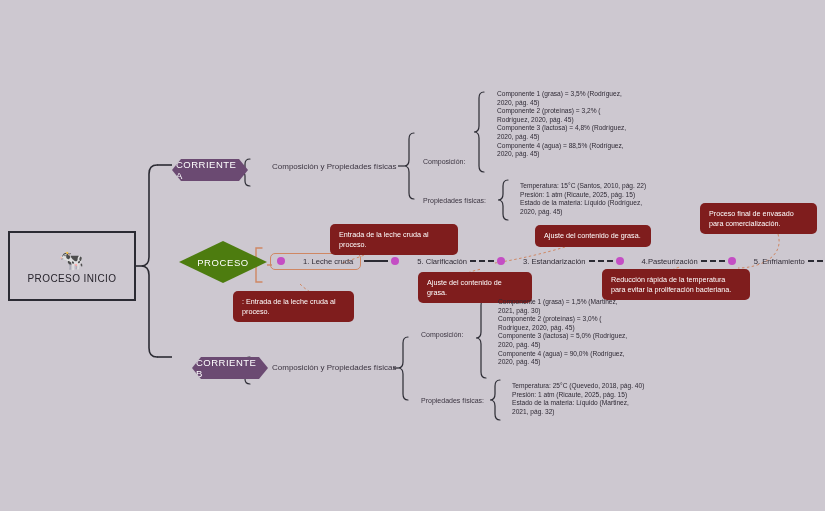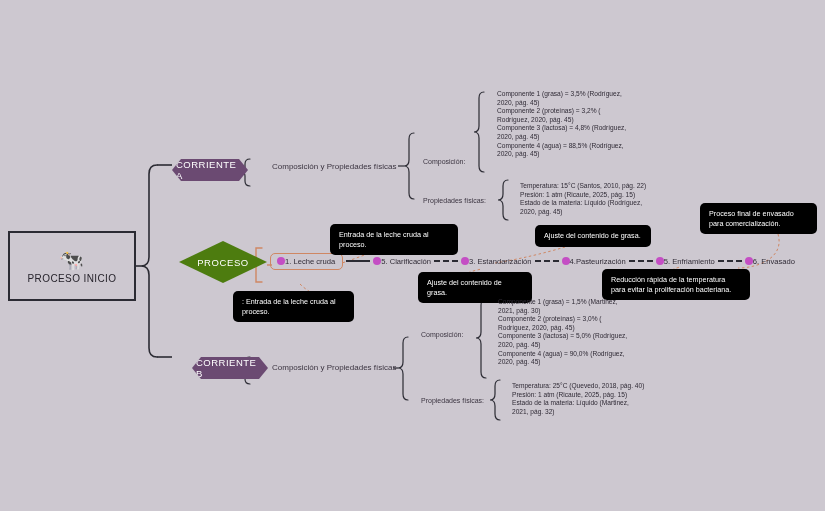--- a/index.html
+++ b/index.html
@@ -92,40 +92,40 @@
     color: #2f2a35;
   }
   .sub-label {
     font-size: 7px;
     color: #3b3440;
     white-space: nowrap;
   }
 
   
   .note {
-    background: #000000;
+    background: #7f1d1d;
     color: #ffffff;
     border-radius: 5px;
     font-size: 7.2px;
     line-height: 9.5px;
     padding: 6px 9px;
     box-sizing: border-box;
   }
 
   
   #chain {
     left: 270px; top: 250px;
     height: 22px;
     display: flex;
     align-items: center;
   }
   .chain-item {
     display: flex;
     align-items: center;
-    gap: 0;
+    gap: 18px;
     white-space: nowrap;
   }
   .chain-item .dot {
     width: 8px; height: 8px; border-radius: 50%;
     background: #c44ec4;
     display: inline-block;
     flex: 0 0 auto;
   }
   .chain-item .clabel {
     font-size: 7.6px;

